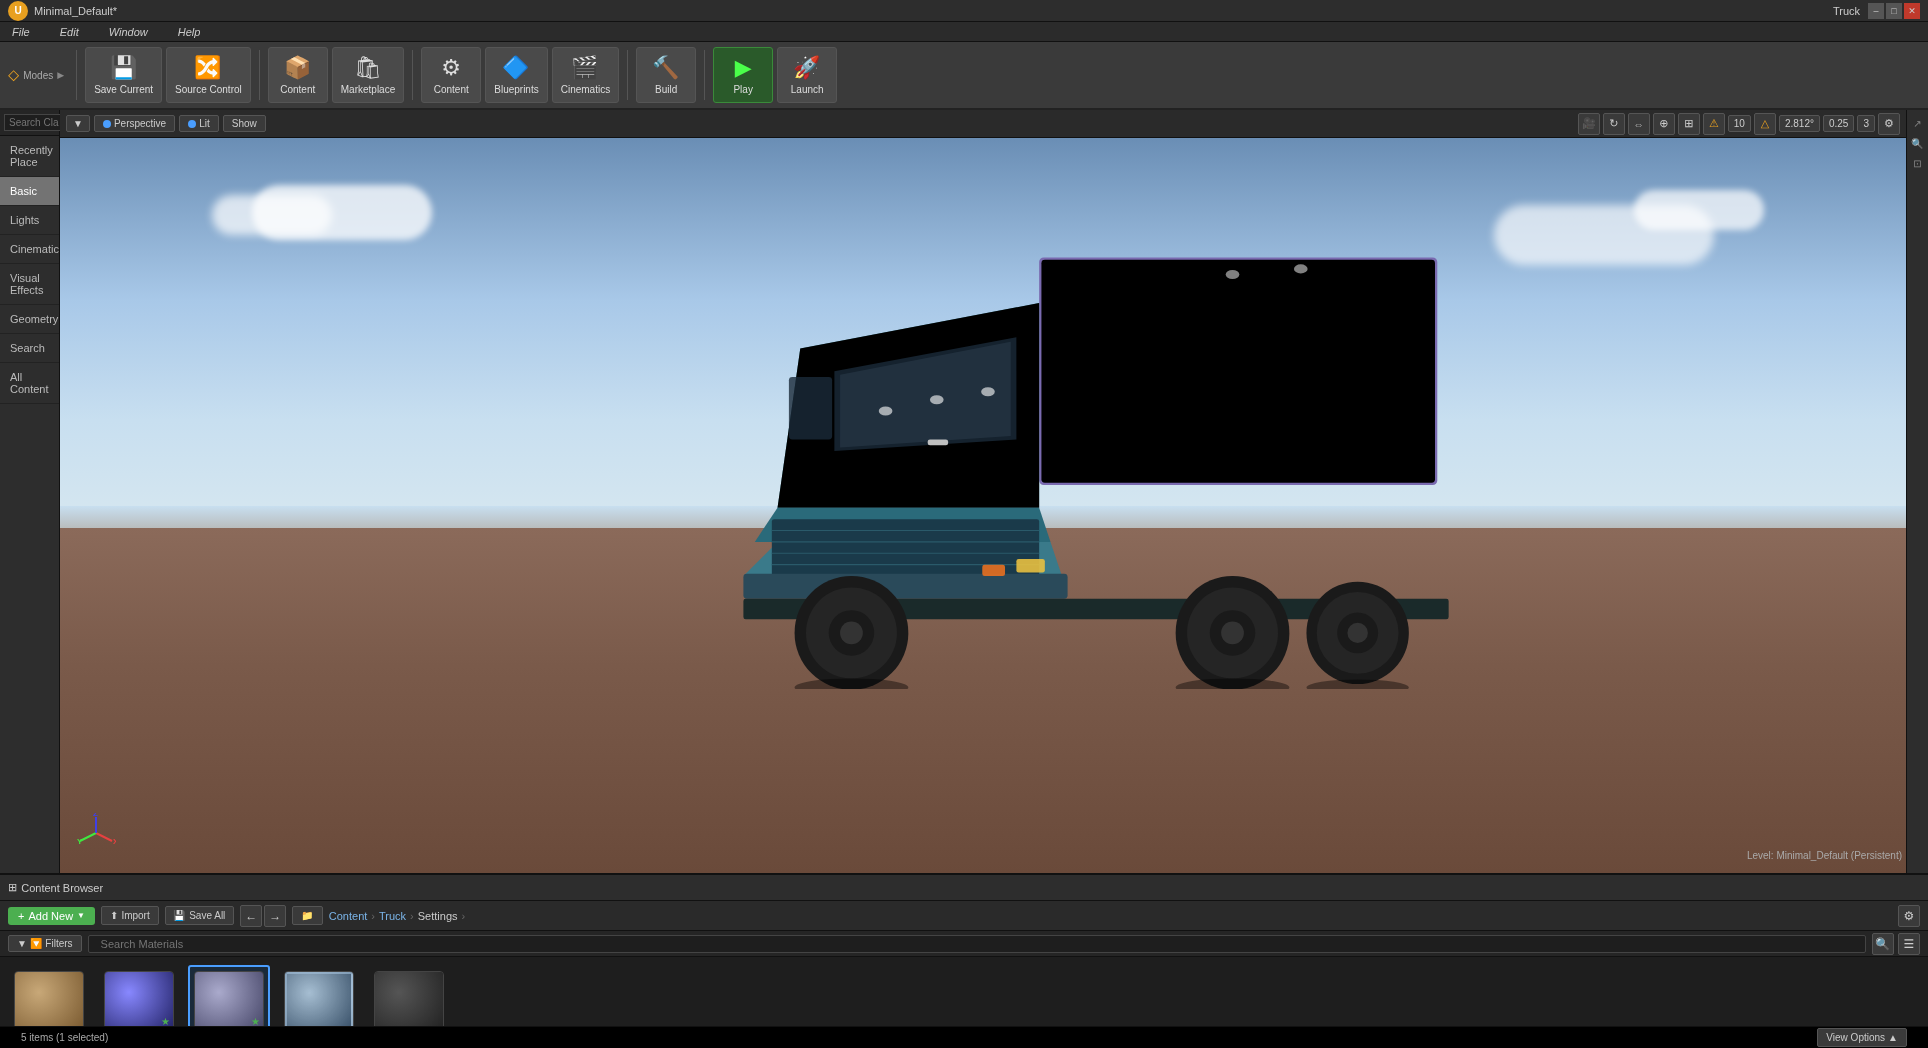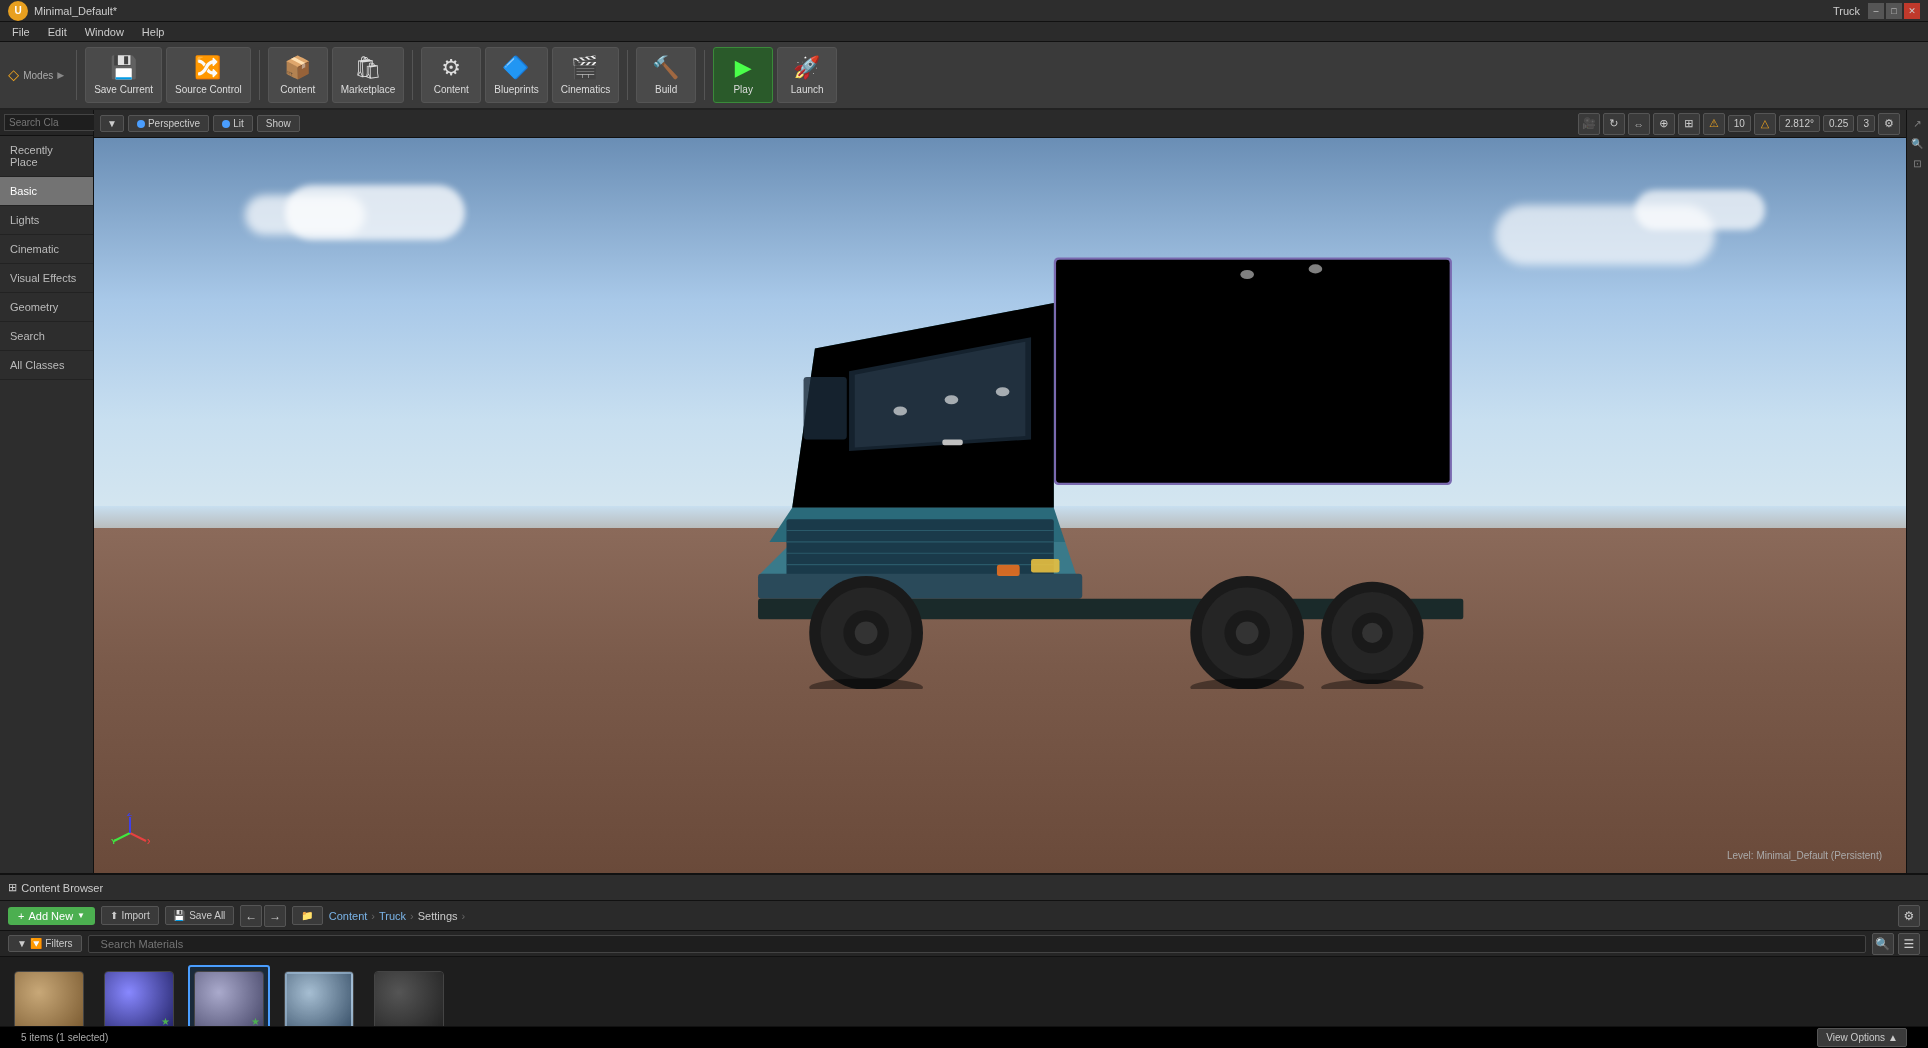--- a/index.html
+++ b/index.html
@@ -50,21 +50,22 @@
     .title-btn.close { background: #c0392b; }
 
     
     .menu-bar {
       height: 20px;
       background: #2b2b2b;
       display: flex;
       align-items: center;
       padding: 0 4px;
       border-bottom: 1px solid #111;
-      gap: 2px;
+      gap: 14px;
+      font-style: italic;
     }
     .menu-item {
       padding: 2px 8px;
       color: #ccc;
       font-size: 11px;
       cursor: pointer;
     }
 
     
     .toolbar {
@@ -114,21 +115,21 @@
 
     
     .main-layout {
       display: flex;
       height: calc(1048px - 22px - 20px - 68px - 22px);
       
     }
 
     
     .left-panel {
-      width: 94px;
+      width: 60px;
       background: #2d2d2d;
       border-right: 1px solid #111;
       display: flex;
       flex-direction: column;
     }
     .left-search {
       display: flex;
       align-items: center;
       padding: 4px;
       background: #252525;
@@ -261,21 +262,21 @@
     .truck-scene {
       position: absolute;
       bottom: 25%;
       left: 28%;
       width: 55%;
       height: 65%;
     }
     .viewport-level-label {
       position: absolute;
       bottom: 12px;
-      right: 24px;
+      right: 4px;
       font-size: 10px;
       color: #aaa;
     }
 
     
     .right-panel {
       width: 22px;
       background: #2d2d2d;
       border-left: 1px solid #111;
       display: flex;
@@ -618,21 +619,21 @@
       <input type="text" placeholder="Search Cla" style="">
       <span style="color:#888;font-size:11px;">🔍</span>
     </div>
     <div class="left-nav-item">Recently Place</div>
     <div class="left-nav-item active">Basic</div>
     <div class="left-nav-item">Lights</div>
     <div class="left-nav-item">Cinematic</div>
     <div class="left-nav-item">Visual Effects</div>
     <div class="left-nav-item">Geometry</div>
     <div class="left-nav-item">Search</div>
-    <div class="left-nav-item">All Classes</div>
+    <div class="left-nav-item">All Content</div>
   </div>
 
   <div class="viewport-container">
 
     <div class="viewport-toolbar">
       <div class="vp-toolbar-left">
         <button class="vp-dropdown-btn">
           <span>▼</span>
         </button>
         <button class="vp-toggle-btn">

